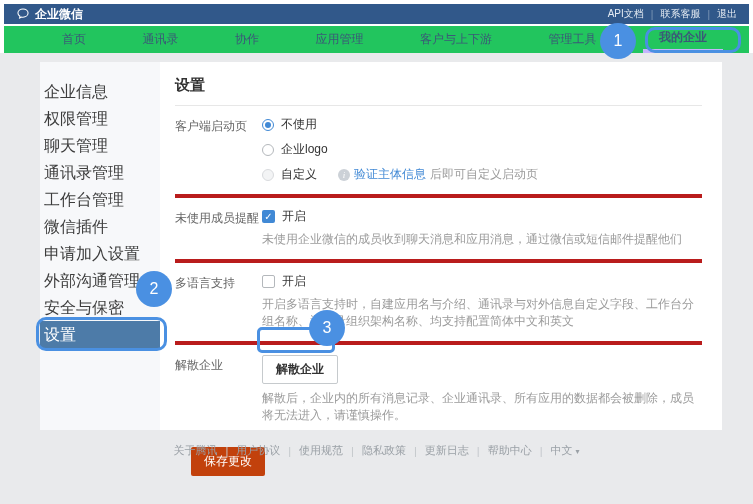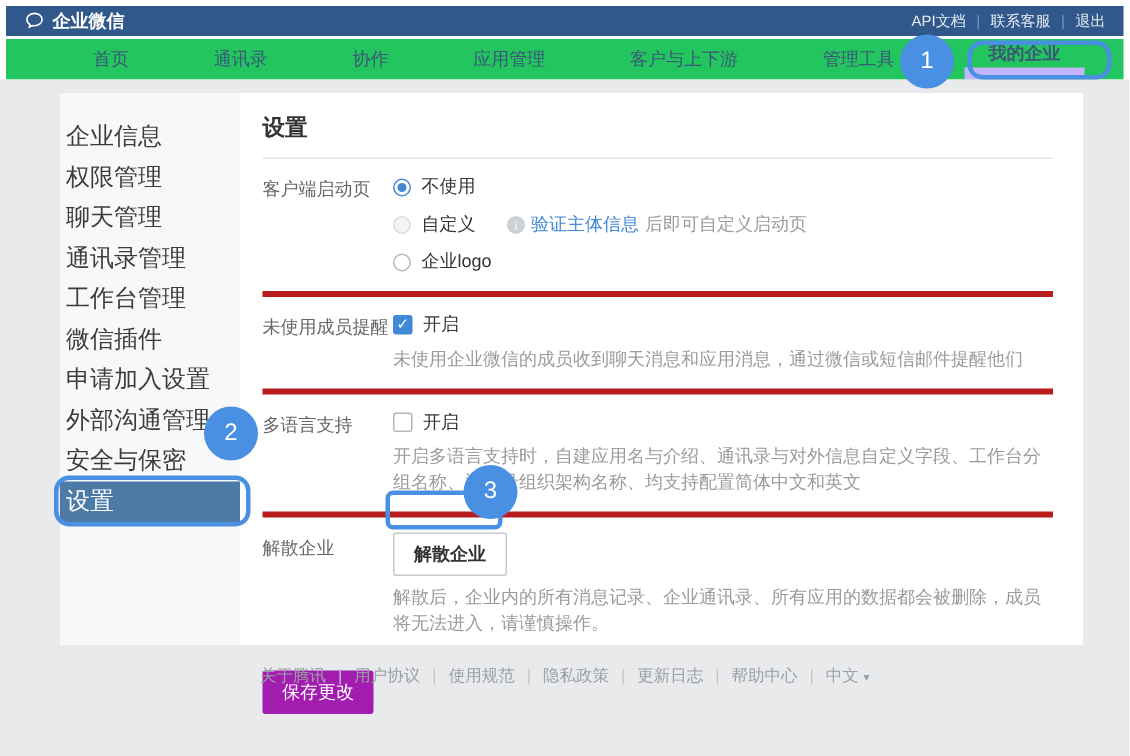--- a/index.html
+++ b/index.html
@@ -19,21 +19,21 @@
   .topbar-links { display:flex; align-items:center; gap:7px; font-size:10px; color:#e6ecf3; }
   .topbar-links .lnk { cursor:pointer; }
   .tb-sep { color:#7e98b6; }
   
   .nav {
     position:absolute; left:4px; top:26px; right:4px; height:27px; background:#22c55e;
     display:flex; justify-content:space-between; align-items:stretch;
     padding:0 26px 0 48px;
   }
   .nav-tab { display:flex; align-items:center; font-size:12px; color:#3b5878; padding:0 10px; cursor:pointer; }
-  .nav-tab.active { border-bottom:8px solid #c4b5fd; padding:0 16px; font-weight:bold;text-align:right; }
+  .nav-tab.active { border-bottom:4px solid #c4b5fd; padding:0 16px; font-weight:bold;text-align:right; }
   
   .gray { position:absolute; left:0; top:53px; width:753px; height:451px; background:#e9eaec; }
   .panel { margin:9px 0 0 40px; width:682px; height:368px; display:flex; }
   
   .sidebar { width:120px; background:#f7f8fa; padding-top:16px; flex-shrink:0; }
   .side-item { height:27px; line-height:27px; padding-left:4px; font-size:16px; color:#3c3c3c; cursor:pointer; }
   .side-item.active { background:#4d7ba8; color:#fff; }
   
   .main { flex:1; background:#fff; padding:12px 20px 0 15px; }
   .main-title { font-size:15px; font-weight:bold; color:#333; padding:2px 0 10px 0; border-bottom:1px solid #e7e7e7; }
@@ -61,22 +61,22 @@
   .checkbox { width:13px; height:13px; border-radius:2px; flex-shrink:0; }
   .checkbox.checked { background:#4189d5; position:relative; }
   .checkbox.checked::after { content:"\2713"; position:absolute; left:0; top:0; width:13px; height:13px;
     color:#fff; font-size:10px; line-height:13px; text-align:center; }
   .checkbox.unchecked { border:1px solid #b4b8bc; background:#fff; }
   .desc { margin-top:6px; font-size:12px; color:#9b9b9b; line-height:17px; max-width:485px; }
   
   .dissolve-btn { display:inline-block; padding:5px 13px; border:1px solid #c6cacd; background:#fff;
     font-size:12px; font-weight:bold; color:#333; border-radius:2px; cursor:pointer; }
   .save-row { padding:12px 0; }
-  .save-btn { display:inline-block; padding:6px 13px; background:#a21caf; color:#fff; font-size:12px;
-    border-radius:2px; cursor:pointer; border:none; }
+  .save-btn { display:inline-block; padding:6px 13px; background:#c2410c; color:#fff; font-size:12px;
+    border-radius:2px; cursor:pointer; border:none;margin-left:16px; }
   
   .footer { margin-top:13px; text-align:center; font-size:11px; color:#9aa0a6; }
   .f-links { display:flex; justify-content:center; align-items:center; gap:8px; }
   .f-links .f-lnk { cursor:pointer; }
   .f-sep { color:#c3c7cb; }
   .f-caret { font-size:8px; }
   .f-copy { margin-top:5px; }
   
   .ann-circle { position:absolute; width:36px; height:36px; border-radius:50%; background:#4a90e2;
     color:#fff; font-size:16px; display:flex; align-items:center; justify-content:center; z-index:50; }
@@ -139,32 +139,32 @@
       <div class="main-title">设置</div>
 
       <div class="row">
         <div class="row-label">客户端启动页</div>
         <div class="row-body">
           <div class="radio-line">
             <span class="radio selected"></span>
             <span class="opt-label">不使用</span>
           </div>
           <div class="radio-line">
+            <span class="radio plain"></span>
+            <span class="opt-label">企业logo</span>
+          </div>
+          <div class="radio-line">
             <span class="radio disabled"></span>
             <span class="opt-label">自定义</span>
             <span class="hint">
               <span class="info-ico">i</span>
               <span class="hint-link">验证主体信息</span>
               <span class="hint-rest">后即可自定义启动页</span>
             </span>
           </div>
-          <div class="radio-line">
-            <span class="radio plain"></span>
-            <span class="opt-label">企业logo</span>
-          </div>
         </div>
       </div>
 
       <div class="row">
         <div class="row-label">未使用成员提醒</div>
         <div class="row-body">
           <div class="toggle-line">
             <span class="checkbox checked"></span>
             <span class="opt-label">开启</span>
           </div>

